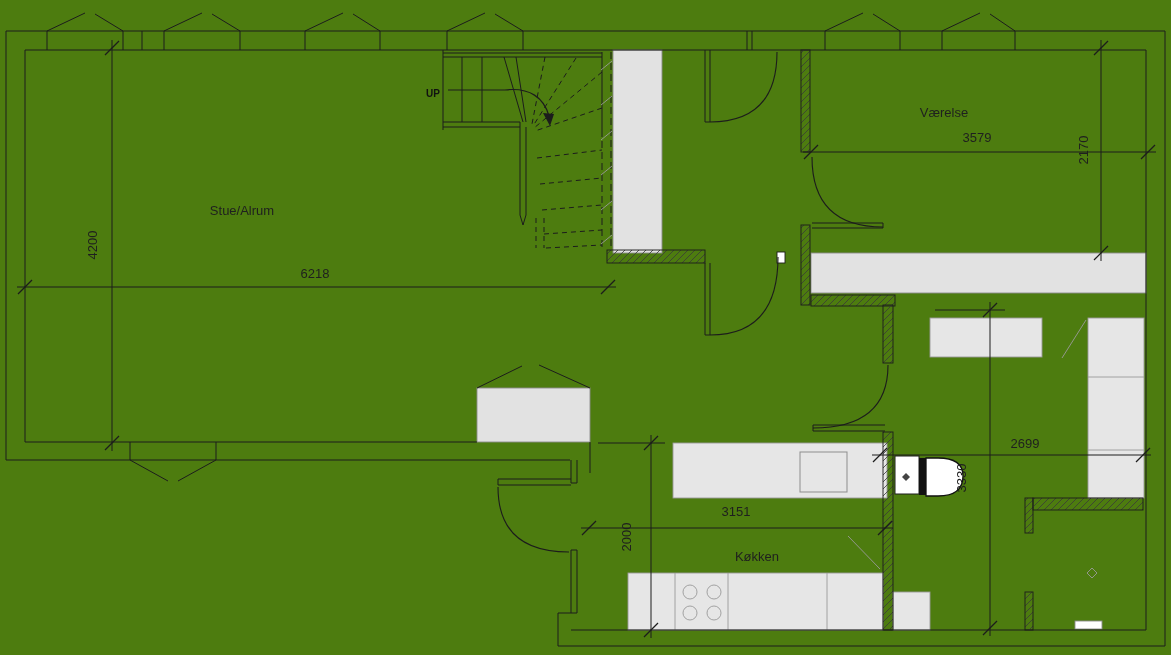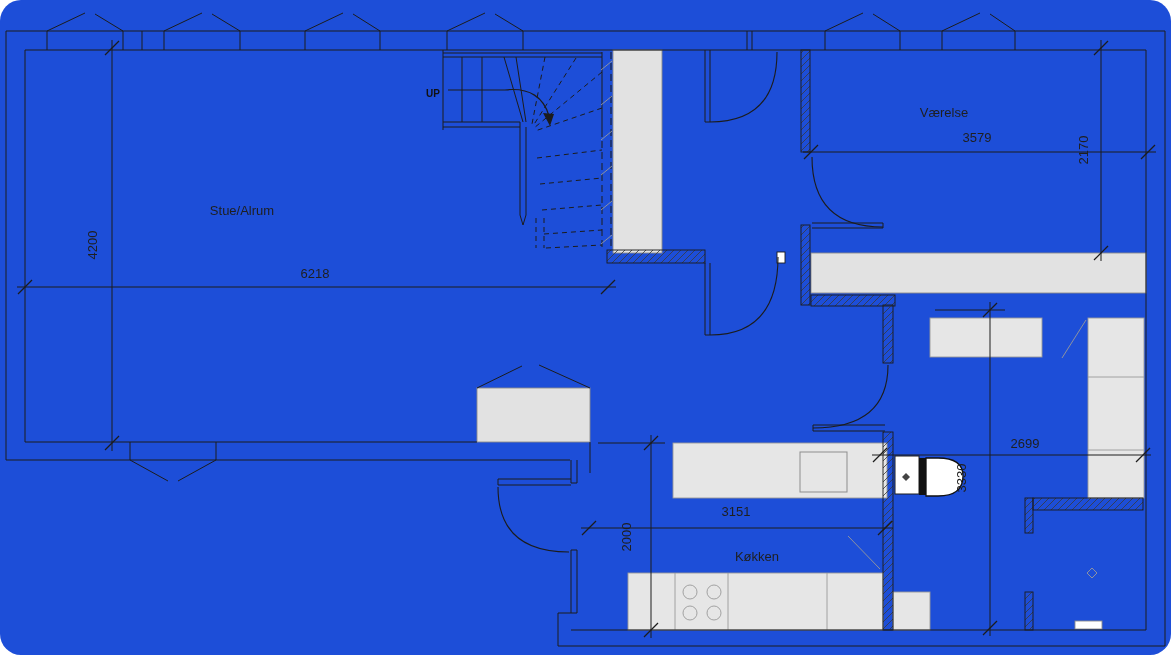--- a/index.html
+++ b/index.html
@@ -1,16 +1,16 @@
 <!DOCTYPE html>
 <html><head>
 <meta charset="utf-8">
 <style>
   html,body{margin:0;padding:0;background:#ffffff;}
-  .plan-wrap{width:1171px;height:655px;background:#1d4ed8;overflow:hidden;border-radius:21px;}
+  .plan-wrap{width:1171px;height:655px;background:#4d7c0f;overflow:hidden;}
   svg{display:block;}
   .w{stroke:#1c1c1c;stroke-width:1;fill:none;}
   .w2{stroke:#1c1c1c;stroke-width:1.2;fill:none;}
   .dash{stroke:#1c1c1c;stroke-width:1;fill:none;stroke-dasharray:7 4;}
   .dash2{stroke:#1c1c1c;stroke-width:1;fill:none;stroke-dasharray:5 4;}
   .thin{stroke:#9a9a9a;stroke-width:0.9;fill:none;}
   .arc{stroke:#1c1c1c;stroke-width:1.1;fill:none;}
   .dimline{stroke:#1c1c1c;stroke-width:1;fill:none;}
   .hatchrect{fill:url(#hatch);stroke:#1c1c1c;stroke-width:0.9;}
   .gray{fill:#e2e2e2;stroke:#8d8d8d;stroke-width:0.9;}

